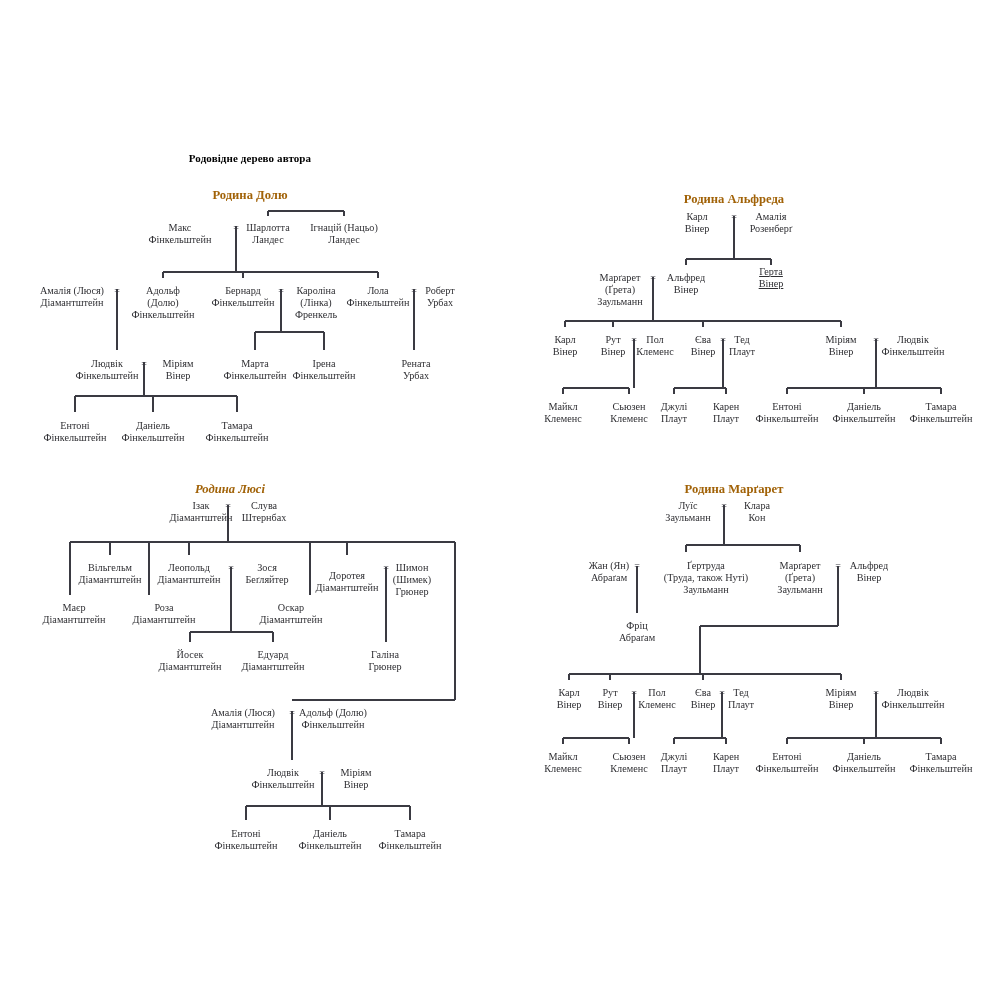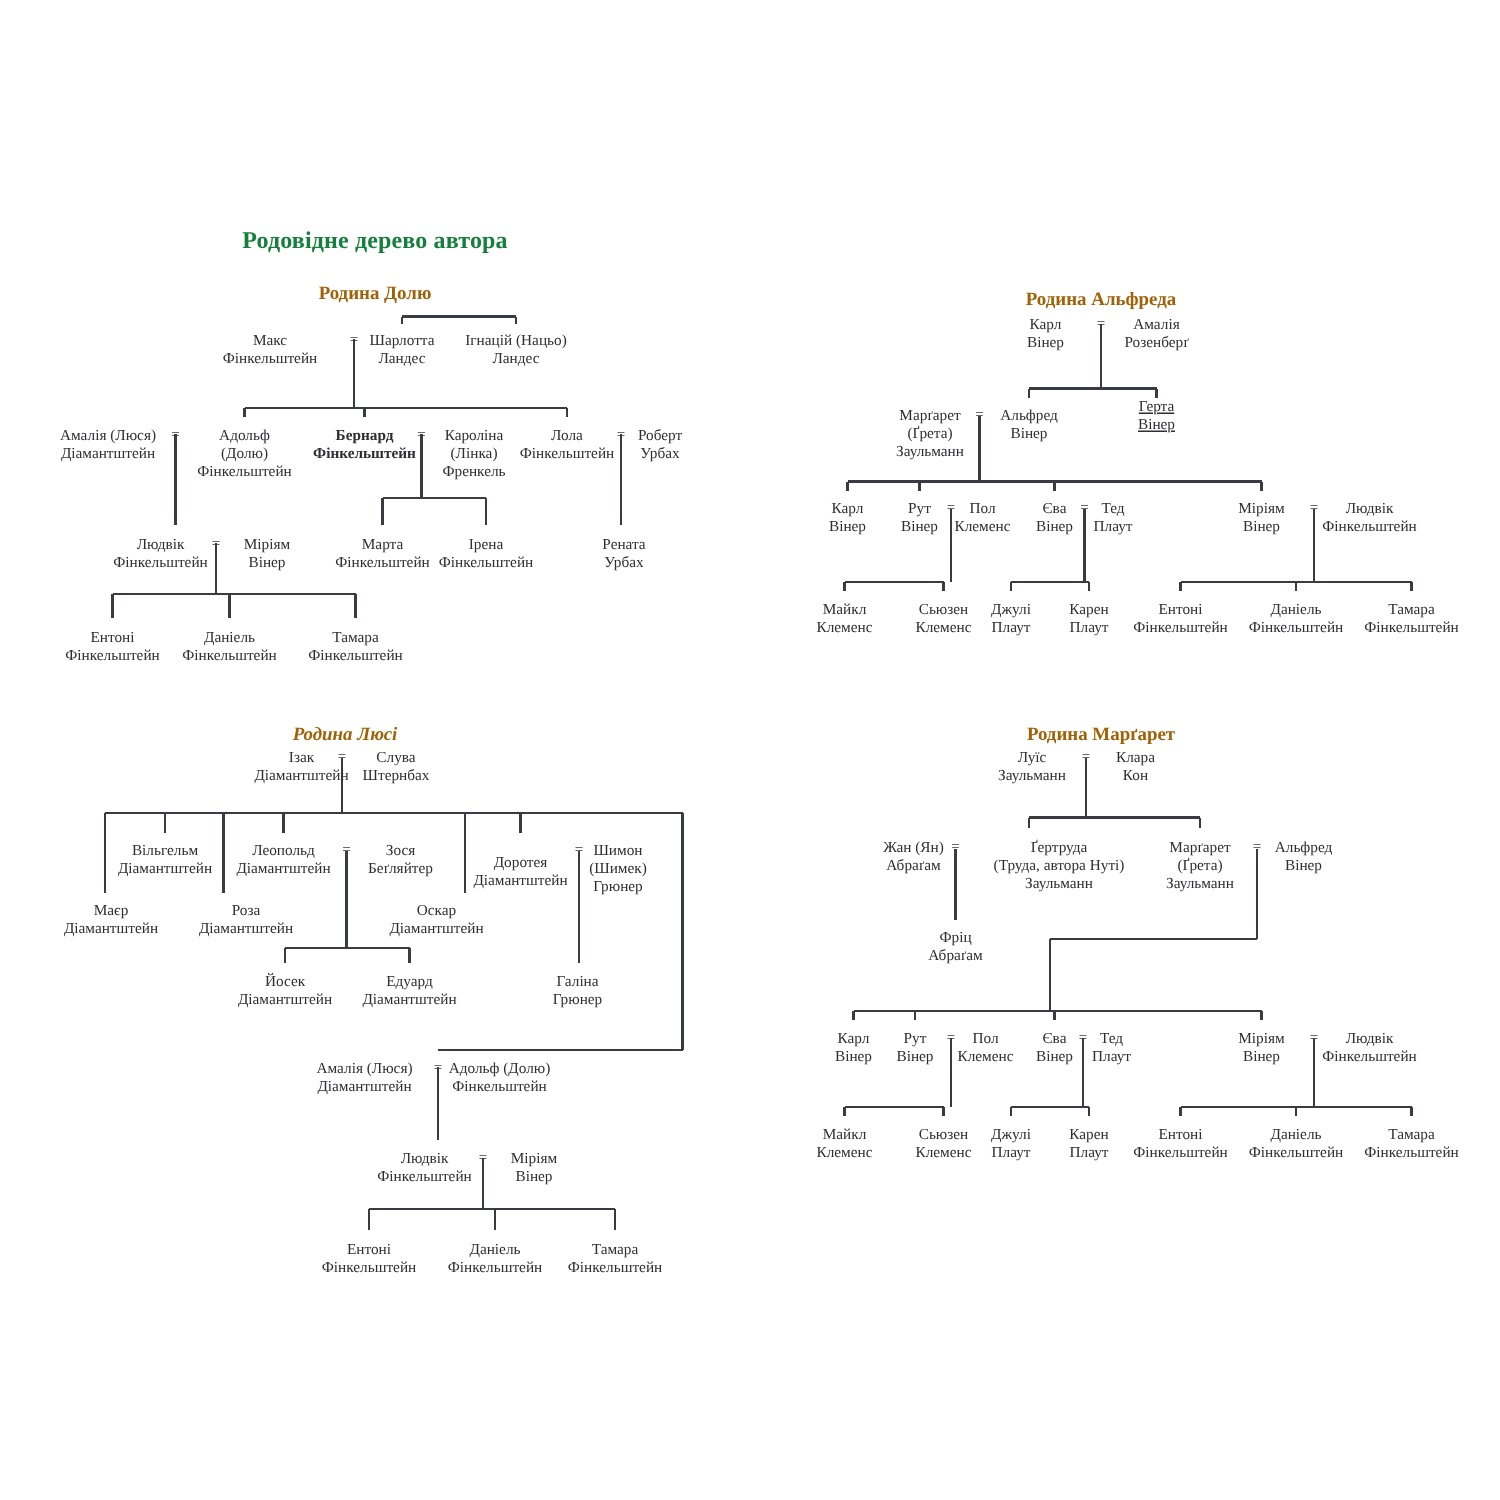--- a/index.html
+++ b/index.html
@@ -16,21 +16,21 @@
     position:absolute;text-align:center;line-height:1.16;
     font-size:10.2px;color:#2f2f33;white-space:pre;
     transform:translateX(-50%);
   }
   .node .ln{display:block;}
   .eq{
     position:absolute;font-size:10px;color:#3a3a42;
     transform:translate(-50%,-50%);
   }
   .maintitle{
-    position:absolute;font-size:16px;font-weight:bold;color:#15803d;
+    position:absolute;font-size:11px;font-weight:bold;color:#000000;
     transform:translateX(-50%);white-space:nowrap;letter-spacing:.1px;
   }
   .subtitle{
     position:absolute;font-size:12.6px;font-weight:bold;color:#a16207;
     transform:translateX(-50%);white-space:nowrap;
   }
 </style>
 </head>
 <body>
 
@@ -129,21 +129,21 @@
       <line x1="941" x2="941" y1="738" y2="744"></line>
     </svg>
   <div class="maintitle" style="left: 250px; top: 152px;">Родовідне дерево автора</div>
   <div id="tree-layer">
       <div class="subtitle" style="left: 250px; top: 188px;">Родина Долю</div>
       <div class="node" style="left: 180px; top: 222px;"><span class="ln">Макс</span><span class="ln">Фінкельштейн</span></div>
       <div class="node" style="left: 268px; top: 222px;"><span class="ln">Шарлотта</span><span class="ln">Ландес</span></div>
       <div class="node" style="left: 344px; top: 222px;"><span class="ln">Ігнацій (Нацьо)</span><span class="ln">Ландес</span></div>
       <div class="node" style="left: 72px; top: 285px;"><span class="ln">Амалія (Люся)</span><span class="ln">Діамантштейн</span></div>
       <div class="node" style="left: 163px; top: 285px;"><span class="ln">Адольф</span><span class="ln">(Долю)</span><span class="ln">Фінкельштейн</span></div>
-      <div class="node" style="left: 243px; top: 285px; font-weight: bold;"><span class="ln">Бернард</span><span class="ln">Фінкельштейн</span></div>
+      <div class="node" style="left: 243px; top: 285px;"><span class="ln">Бернард</span><span class="ln">Фінкельштейн</span></div>
       <div class="node" style="left: 316px; top: 285px;"><span class="ln">Кароліна</span><span class="ln">(Лінка)</span><span class="ln">Френкель</span></div>
       <div class="node" style="left: 378px; top: 285px;"><span class="ln">Лола</span><span class="ln">Фінкельштейн</span></div>
       <div class="node" style="left: 440px; top: 285px;"><span class="ln">Роберт</span><span class="ln">Урбах</span></div>
       <div class="node" style="left: 107px; top: 358px;"><span class="ln">Людвік</span><span class="ln">Фінкельштейн</span></div>
       <div class="node" style="left: 178px; top: 358px;"><span class="ln">Міріям</span><span class="ln">Вінер</span></div>
       <div class="node" style="left: 255px; top: 358px;"><span class="ln">Марта</span><span class="ln">Фінкельштейн</span></div>
       <div class="node" style="left: 324px; top: 358px;"><span class="ln">Ірена</span><span class="ln">Фінкельштейн</span></div>
       <div class="node" style="left: 416px; top: 358px;"><span class="ln">Рената</span><span class="ln">Урбах</span></div>
       <div class="node" style="left: 75px; top: 420px;"><span class="ln">Ентоні</span><span class="ln">Фінкельштейн</span></div>
       <div class="node" style="left: 153px; top: 420px;"><span class="ln">Даніель</span><span class="ln">Фінкельштейн</span></div>
@@ -201,21 +201,21 @@
       <div class="node" style="left: 410px; top: 828px;"><span class="ln">Тамара</span><span class="ln">Фінкельштейн</span></div>
       <div class="eq" style="left: 228px; top: 505px;">=</div>
       <div class="eq" style="left: 231px; top: 567px;">=</div>
       <div class="eq" style="left: 386px; top: 567px;">=</div>
       <div class="eq" style="left: 292px; top: 712px;">=</div>
       <div class="eq" style="left: 322px; top: 772px;">=</div>
       <div class="subtitle" style="left: 734px; top: 482px;">Родина Марґарет</div>
       <div class="node" style="left: 688px; top: 500px;"><span class="ln">Луїс</span><span class="ln">Заульманн</span></div>
       <div class="node" style="left: 757px; top: 500px;"><span class="ln">Клара</span><span class="ln">Кон</span></div>
       <div class="node" style="left: 609px; top: 560px;"><span class="ln">Жан (Ян)</span><span class="ln">Абраґам</span></div>
-      <div class="node" style="left: 706px; top: 560px;"><span class="ln">Ґертруда</span><span class="ln">(Труда, автора Нуті)</span><span class="ln">Заульманн</span></div>
+      <div class="node" style="left: 706px; top: 560px;"><span class="ln">Ґертруда</span><span class="ln">(Труда, також Нуті)</span><span class="ln">Заульманн</span></div>
       <div class="node" style="left: 800px; top: 560px;"><span class="ln">Марґарет</span><span class="ln">(Ґрета)</span><span class="ln">Заульманн</span></div>
       <div class="node" style="left: 869px; top: 560px;"><span class="ln">Альфред</span><span class="ln">Вінер</span></div>
       <div class="node" style="left: 637px; top: 620px;"><span class="ln">Фріц</span><span class="ln">Абраґам</span></div>
       <div class="node" style="left: 569px; top: 687px;"><span class="ln">Карл</span><span class="ln">Вінер</span></div>
       <div class="node" style="left: 610px; top: 687px;"><span class="ln">Рут</span><span class="ln">Вінер</span></div>
       <div class="node" style="left: 657px; top: 687px;"><span class="ln">Пол</span><span class="ln">Клеменс</span></div>
       <div class="node" style="left: 703px; top: 687px;"><span class="ln">Єва</span><span class="ln">Вінер</span></div>
       <div class="node" style="left: 741px; top: 687px;"><span class="ln">Тед</span><span class="ln">Плаут</span></div>
       <div class="node" style="left: 841px; top: 687px;"><span class="ln">Міріям</span><span class="ln">Вінер</span></div>
       <div class="node" style="left: 913px; top: 687px;"><span class="ln">Людвік</span><span class="ln">Фінкельштейн</span></div>

